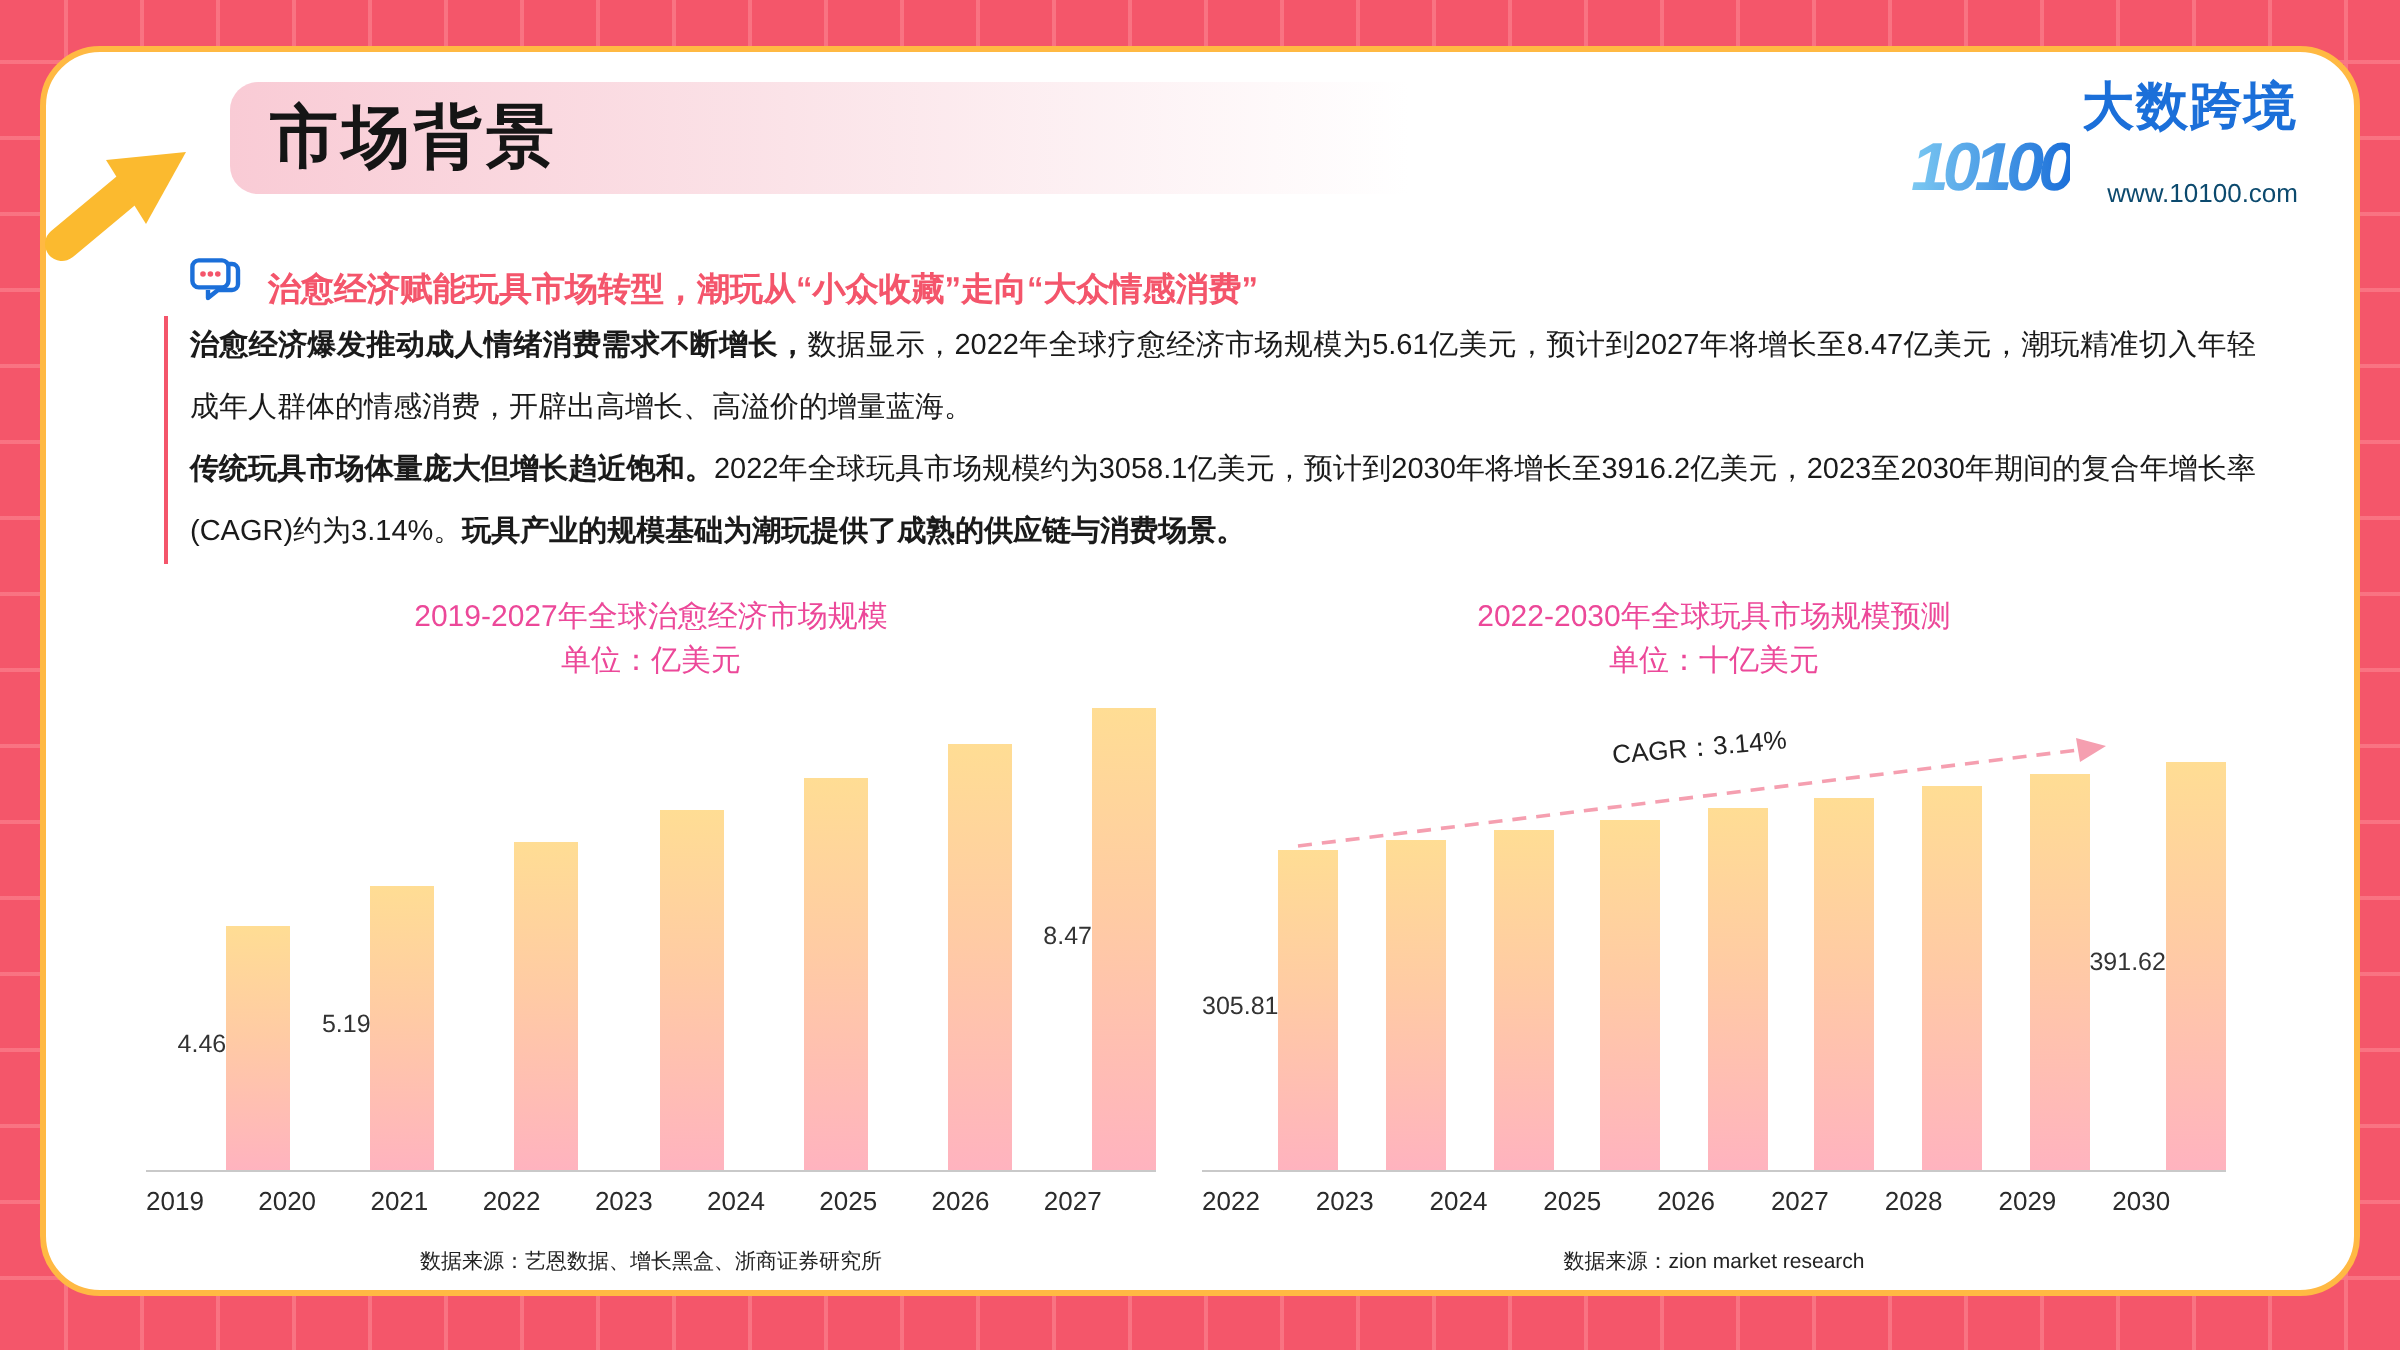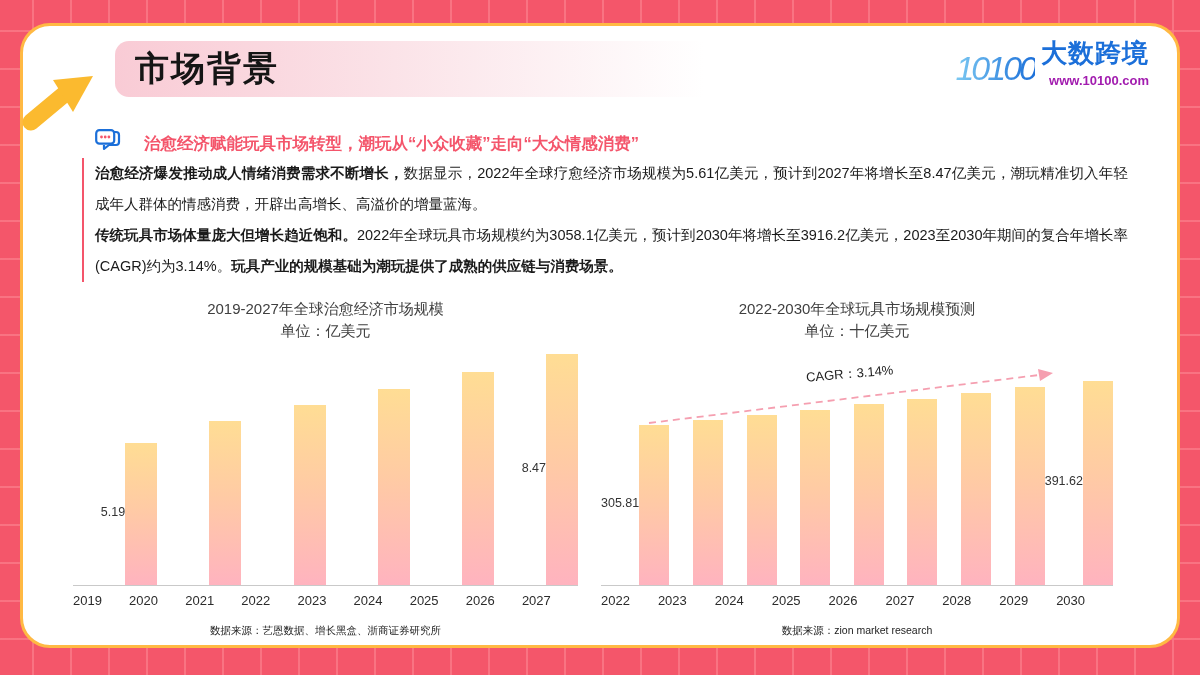--- a/index.html
+++ b/index.html
@@ -23,41 +23,41 @@
   .title-banner {
     position:absolute; left:92px; top:15px; width:620px; height:56px;
     border-radius:14px;
     background:linear-gradient(90deg, #F9CBD5 0%, #FBE3E8 45%, rgba(255,255,255,0) 95%);
     display:flex; align-items:center;
   }
   .page-title { font-size:34px; font-weight:bold; color:#151515; padding-left:20px; letter-spacing:2px;text-align:right; }
   .arrow-wrap { position:absolute; left:-14px; top:28px; width:92px; height:82px; }
   .logo { position:absolute; right:28px; top:10px; display:flex; align-items:flex-end; gap:6px; }
   .logo-mark {
-    font-size:34px; font-weight:normal; font-style:italic; letter-spacing:-3px;
+    font-size:34px; font-weight:bold; font-style:italic; letter-spacing:-3px;
     background:linear-gradient(90deg,#7CC9F2,#1B6FD9);
     -webkit-background-clip:text; background-clip:text; color:transparent;
   }
   .logo-col { display:flex; flex-direction:column; align-items:flex-end; }
   .logo-brand { font-size:26px; font-weight:bold; color:#1B6FD9; letter-spacing:1px; }
-  .logo-url { font-size:13px; font-weight:bold; color:#a21caf; margin-top:2px; }
+  .logo-url { font-size:13px; font-weight:normal; color:#0c4a6e; margin-top:18px; }
   
-  .headline { position:absolute; left:72px; top:103px; display:flex; align-items:center; gap:22px; }
+  .headline { position:absolute; left:72px; top:103px; display:flex; align-items:center; gap:12px; }
   .headline-text { font-size:16.5px; font-weight:bold; color:#F4556B; }
   .body-block {
     position:absolute; left:59px; top:132px; width:1046px;
     border-left:2px solid #F4556B; padding-left:11px;
   }
   .body-block p { font-size:14.5px; color:#1a1a1a; line-height:31px; text-align:justify; }
   .body-block .lead, .body-block .tail { font-weight:bold; }
   
   .chart { position:absolute; top:272px; }
   .chart-left  { left:50px;  width:505px; }
   .chart-right { left:578px; width:512px; }
-  .chart-title, .chart-subtitle { text-align:center; font-size:15px; color:#404040; line-height:22px; }
+  .chart-title, .chart-subtitle { text-align:center; font-size:15px; color:#ec4899; line-height:22px; }
   .plot {
     position:relative; height:242px; margin-top:1px;
     display:flex; align-items:flex-end; justify-content:space-between;
   }
   .col { flex:1; display:flex; align-items:center; justify-content:flex-end; }
   .val { font-size:12.5px; color:#333; margin-bottom:4px; white-space:nowrap; }
   .bar { background:linear-gradient(180deg, #FFDD94 0%, #FFCBA4 45%, #FFB3BF 100%); }
   .chart-left  .bar { width:32px; }
   .chart-right .bar { width:30px; }
   .axis { height:1px; background:#c9c9c9; }
@@ -108,20 +108,24 @@
   <div class="body-block">
     <p><span class="lead">治愈经济爆发推动成人情绪消费需求不断增长，</span><span>数据显示，2022年全球疗愈经济市场规模为5.61亿美元，预计到2027年将增长至8.47亿美元，潮玩精准切入年轻成年人群体的情感消费，开辟出高增长、高溢价的增量蓝海。</span><span class="tail"></span></p>
     <p><span class="lead">传统玩具市场体量庞大但增长趋近饱和。</span><span>2022年全球玩具市场规模约为3058.1亿美元，预计到2030年将增长至3916.2亿美元，2023至2030年期间的复合年增长率(CAGR)约为3.14%。</span><span class="tail">玩具产业的规模基础为潮玩提供了成熟的供应链与消费场景。</span></p>
   </div>
 
   <section class="chart chart-left">
     <div class="chart-title">2019-2027年全球治愈经济市场规模</div>
     <div class="chart-subtitle">单位：亿美元</div>
     <div class="plot">
         <div class="col">
+          <div class="val">4.46</div>
+          <div class="bar" style="height: 122px;"></div>
+        </div>
+        <div class="col">
           <div class="val">5.19</div>
           <div class="bar" style="height: 142px;"></div>
         </div>
         <div class="col">
           <div class="val"></div>
           <div class="bar" style="height: 164px;"></div>
         </div>
         <div class="col">
           <div class="val"></div>
           <div class="bar" style="height: 180px;"></div>

